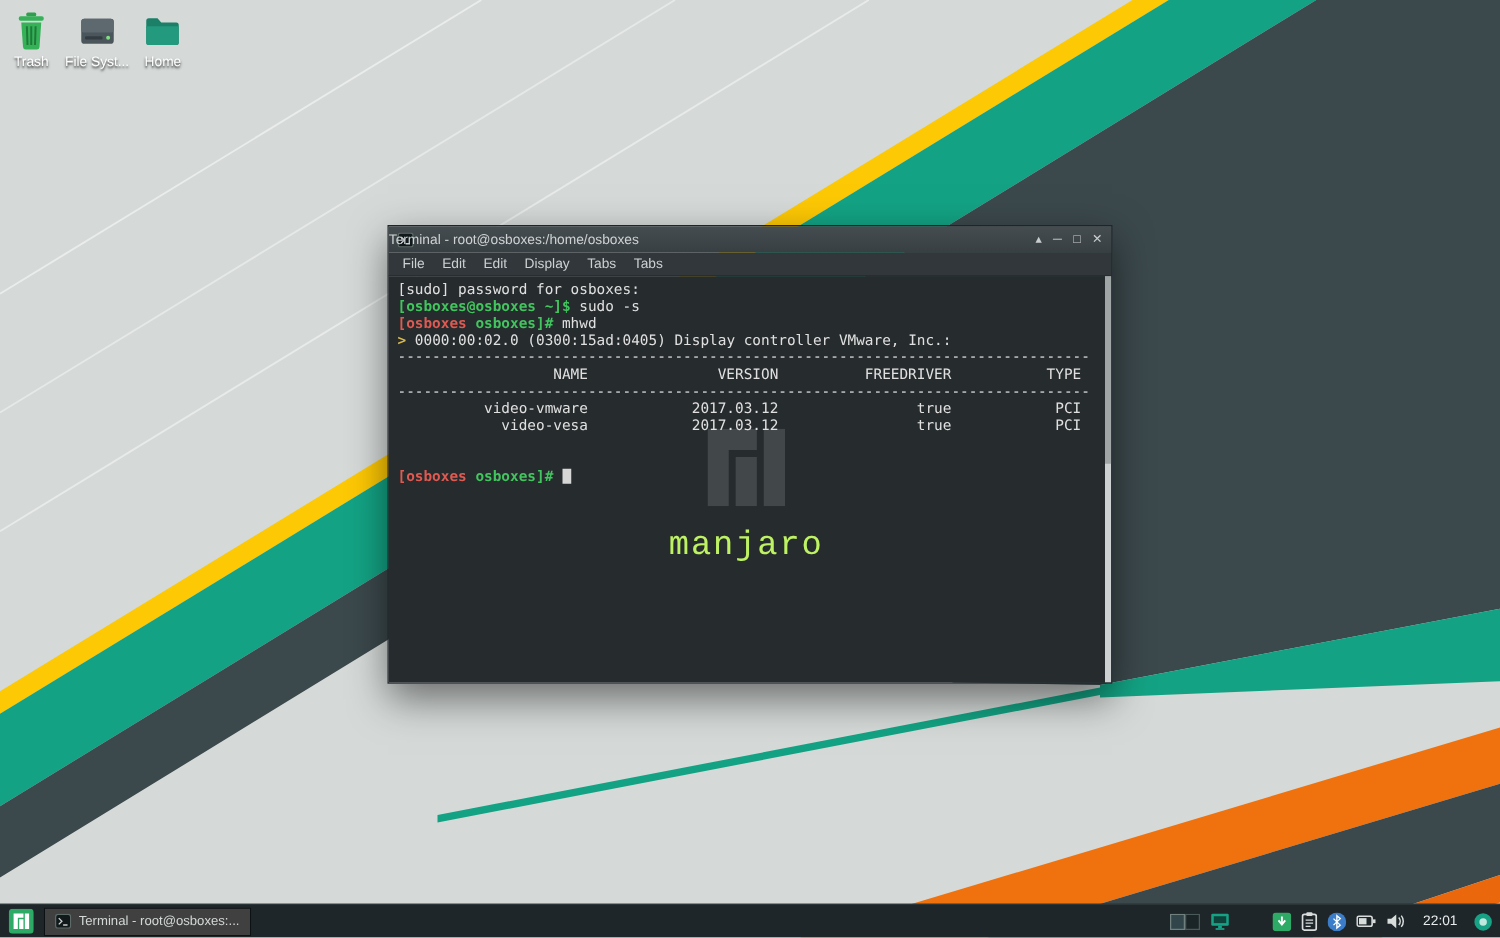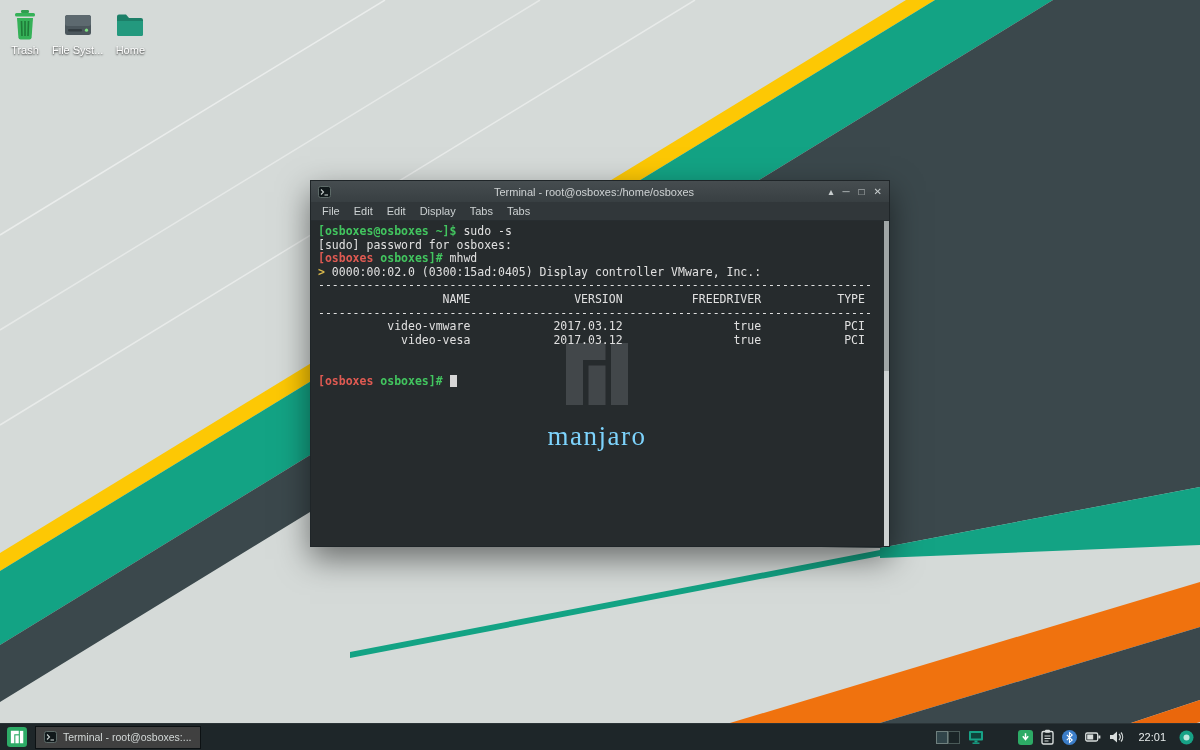--- a/index.html
+++ b/index.html
@@ -12,33 +12,33 @@
   .desktop-icons { position:absolute; left:8px; top:8px; width:64px; display:flex; flex-direction:row; gap:10px; z-index:2; }
   .dicon { display:flex; flex-direction:column; align-items:center; gap:2px; cursor:default; }
   .dlabel { font-size:11px; color:#ffffff; text-shadow:0 1px 2px rgba(0,0,0,.85); white-space:nowrap; }
 
   
   #terminal-window { position:absolute; left:310px; top:180px; width:580px; height:367px;
     display:flex; flex-direction:column; border:1px solid #1f2528;
     box-shadow:0 12px 30px rgba(0,0,0,.5); z-index:3; }
   .titlebar { height:21px; background:linear-gradient(#464d50,#383f42); display:flex; align-items:center;
     padding:0 7px; position:relative; flex:0 0 auto; }
-  .title { position:absolute; left:0; right:12px; text-align:center; font-size:11px; color:#ced2d3; }
+  .title { position:absolute; left:0; right:12px; font-size:11px; color:#ced2d3; }
   .controls { margin-left:auto; display:flex; gap:9px; z-index:1; }
   .wbtn { font-size:10px; color:#c8cdce; line-height:21px; cursor:pointer; }
   .menubar { height:19px; background:#31373a; border-bottom:1px solid #272d30; display:flex; align-items:flex-start;
     padding-left:4px; flex:0 0 auto; }
   .mitem { font-size:11px; color:#ccd1d2; padding:0 7px; line-height:19px; cursor:pointer; }
   .tbody { flex:1; background:#262b2d; position:relative; overflow:hidden; }
   #terminal-output { position:relative; z-index:1; padding:4px 0 0 7px; }
   .tline { white-space:pre; font-family:"DejaVu Sans Mono",monospace; font-size:11.5px;
     line-height:13.6px; height:13.6px; color:#e0e0e0; }
   .cursor { display:inline-block; width:7px; height:12px; background:#d6d6d6; vertical-align:-2px; }
   .watermark { position:absolute; left:0; right:6px; top:122px; text-align:center; z-index:0; }
-  .wordmark { margin-top:12px; font-family:Liberation Serif, serif; font-size:27px; letter-spacing:1.5px; color:#7dd3fc; }
+  .wordmark { margin-top:12px; font-family:Liberation Mono, monospace; font-size:27px; letter-spacing:1.5px; color:#bef264; }
   .scrollbar { position:absolute; right:0; top:0; bottom:0; width:5px; background:#cdd1d1; z-index:2; }
   .scrollthumb { position:absolute; top:0; height:46%; width:100%; background:#a0a6a6; }
 
   
   #taskbar { position:absolute; left:0; bottom:0; width:1200px; height:27px; background:#1e2629;
     border-top:1px solid #2b3437; display:flex; align-items:center; padding:0 6px; gap:7px; z-index:4; }
   .launcher { width:22px; height:22px; display:flex; align-items:center; justify-content:center; cursor:pointer; }
   .taskbtn { height:23px; background:#404040; border:1px solid #0c1113; display:flex; align-items:center;
     gap:6px; padding:0 8px; cursor:pointer; }
   .tasklabel { font-size:10.5px; color:#d3d8d7; white-space:nowrap; }
@@ -123,22 +123,22 @@
       <svg width="62" height="62" viewBox="0 0 62 62">
         <g fill="#42474a">
           <path d="M0 0 H39.5 V17 H17 V62 H0 Z"></path>
           <path d="M22.5 22.5 H39.5 V62 H22.5 Z"></path>
           <path d="M45 0 H62 V62 H45 Z"></path>
         </g>
       </svg>
       <div class="wordmark">manjaro</div>
     </div>
     <div id="terminal-output">
+        <div class="tline"><span style="color: rgb(224, 224, 224);">[sudo] password for osboxes:</span></div>
         <div class="tline"><span style="color: rgb(66, 197, 95); font-weight: bold;">[osboxes@osboxes ~]$</span><span style="color: rgb(224, 224, 224);"> sudo -s</span></div>
-        <div class="tline"><span style="color: rgb(224, 224, 224);">[sudo] password for osboxes:</span></div>
         <div class="tline"><span style="color: rgb(223, 90, 82); font-weight: bold;">[osboxes </span><span style="color: rgb(66, 197, 95); font-weight: bold;">osboxes]#</span><span style="color: rgb(224, 224, 224);"> mhwd</span></div>
         <div class="tline"><span style="color: rgb(217, 184, 76); font-weight: bold;">&gt;</span><span style="color: rgb(224, 224, 224);"> 0000:00:02.0 (0300:15ad:0405) Display controller VMware, Inc.:</span></div>
         <div class="tline"><span style="color: rgb(224, 224, 224);">--------------------------------------------------------------------------------</span></div>
         <div class="tline"><span style="color: rgb(224, 224, 224);">                  NAME               VERSION          FREEDRIVER           TYPE</span></div>
         <div class="tline"><span style="color: rgb(224, 224, 224);">--------------------------------------------------------------------------------</span></div>
         <div class="tline"><span style="color: rgb(224, 224, 224);">          video-vmware            2017.03.12                true            PCI</span></div>
         <div class="tline"><span style="color: rgb(224, 224, 224);">            video-vesa            2017.03.12                true            PCI</span></div>
         <div class="tline"></div>
         <div class="tline"></div>
         <div class="tline"><span style="color: rgb(223, 90, 82); font-weight: bold;">[osboxes </span><span style="color: rgb(66, 197, 95); font-weight: bold;">osboxes]#</span><span style="color: rgb(224, 224, 224);"> </span><span class="cursor"></span></div>

